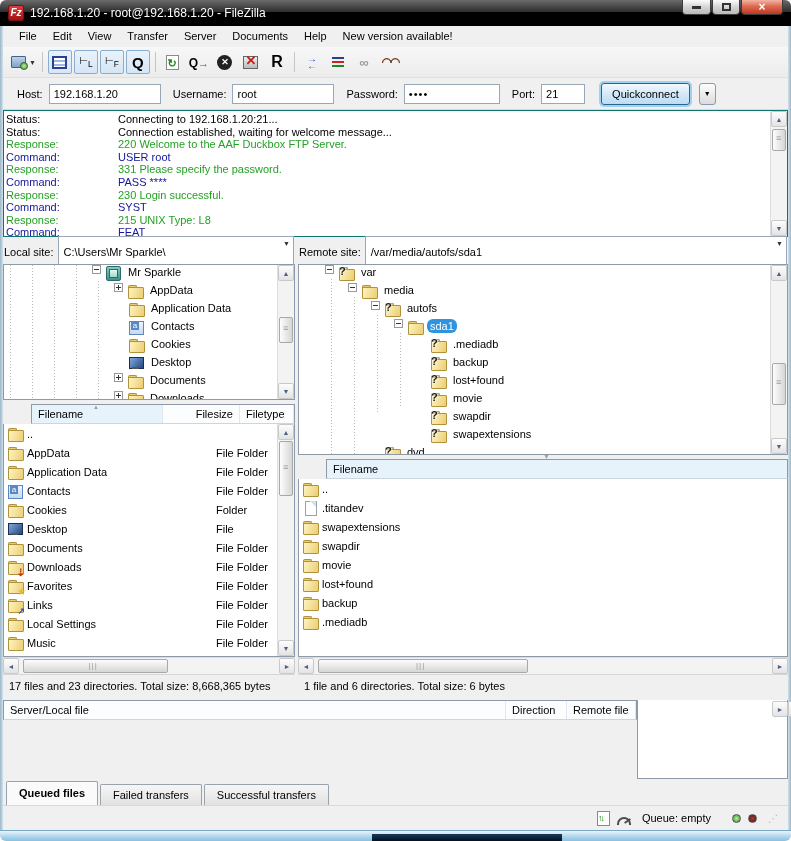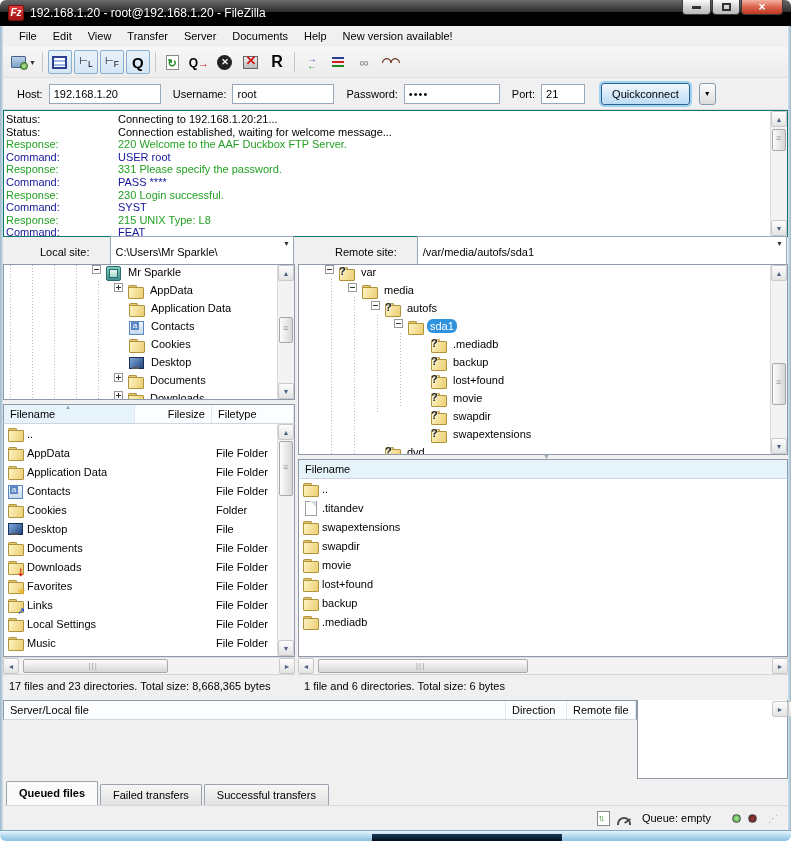--- a/index.html
+++ b/index.html
@@ -62,21 +62,21 @@
   .hscroll{position:relative;height:17px;background:#f3f3f3;border-top:1px solid #dcdcdc;}
   .hbtn{position:absolute;top:0;width:16px;height:16px;display:flex;align-items:center;justify-content:center;font-size:7px;color:#4d6185;background:linear-gradient(#fdfdfd,#e3e3e3);border:1px solid #c9c9c9;border-radius:2px;}
   .hbtn.lt{left:0;} .hbtn.rt{right:0;}
   .hthumb{position:absolute;top:1px;height:14px;background:linear-gradient(#fdfdfd,#d6d6d6);border:1px solid #a8a8a8;border-radius:2px;}
   .hthumb:after{content:"|||";letter-spacing:1px;color:#9a9a9a;font-size:8px;position:absolute;left:50%;margin-left:-7px;top:1px;}
   
   .panes{display:flex;margin-top:3px;height:457px;}
   .pane-l{width:292px;display:flex;flex-direction:column;}
   .pane-div{width:3px;background:#f0f0f0;}
   .pane-r{flex:1;display:flex;flex-direction:column;}
-  .sitebar{height:24px;display:flex;align-items:center;gap:20px;padding:0 1px;margin-left:36px;}
+  .sitebar{height:24px;display:flex;align-items:center;gap:4px;padding:0 1px;}
   .combo{flex:1;height:32px;border:1px solid #98a8b8;background:#fff;display:flex;align-items:center;padding:0 5px;position:relative;}
   .combo .cdd{position:absolute;right:3px;top:3px;font-size:7px;color:#333;}
   .treebox{position:relative;background:#fff;border:1px solid #8e9aa8;overflow:hidden;}
   .treebox.local{height:136px;} .treebox.remote{height:191px;}
   .trow{display:flex;align-items:flex-start;height:18px;white-space:nowrap;position:relative;z-index:2;}
   .exp{width:9px;height:9px;border:1px solid #999;background:#fff;position:relative;margin-right:4px;flex:none;}
   .exp:before{content:"";position:absolute;left:1px;right:1px;top:3px;height:1px;background:#333;}
   .exp.plus:after{content:"";position:absolute;top:1px;bottom:1px;left:3px;width:1px;background:#333;}
   .guide{position:absolute;width:1px;background-image:repeating-linear-gradient(to bottom,#b9b9b9 0 1px,transparent 1px 3px);z-index:1;}
   .tlabel{padding:1px 3px;}
@@ -92,21 +92,21 @@
   .lkarr .ov{right:-1px;bottom:-3px;color:#2a55cf;font-size:9px;font-weight:bold;}
   .fileic:before{content:"";position:absolute;left:3px;top:1px;width:10px;height:13px;background:#fff;border:1px solid #9aa0a8;}
   .fileic:after{content:"";position:absolute;right:3px;top:1px;border:3px solid #d8dde2;border-left-color:#fff;border-bottom-color:#fff;}
   .usric:before{content:"";position:absolute;left:1px;top:1px;width:13px;height:13px;background:linear-gradient(#7fd0c0,#3f8f8f);border:1px solid #2d6a6a;border-radius:2px;}
   .usric:after{content:"";position:absolute;left:4px;top:4px;width:7px;height:7px;background:linear-gradient(#e8f8f2,#9fd8c8);border:1px solid #2d6a6a;}
   .deskic:before{content:"";position:absolute;left:1px;top:2px;width:13px;height:10px;background:linear-gradient(130deg,#7fa8e0,#24477e);border:1px solid #182f52;}
   .deskic:after{content:"";position:absolute;left:4px;top:12px;width:7px;height:2px;background:#555;}
   .ctcic:before{content:"";position:absolute;left:1px;top:2px;width:13px;height:12px;background:linear-gradient(#eef4fb,#c8d8ec);border:1px solid #5b87c5;}
   .ctcic:after{content:"a";position:absolute;left:3px;top:2px;font-size:8px;color:#fff;background:#5b87c5;width:8px;height:9px;text-align:center;line-height:9px;}
   
-  .listhdr{height:20px;display:flex;background:#fcfdfe;border:1px solid #8e9aa8;border-bottom:1px solid #cdd6de;align-items:stretch;position:relative;}
+  .listhdr{height:20px;display:flex;background:#fcfdfe;border:1px solid #8e9aa8;border-bottom:1px solid #cdd6de;align-items:stretch;position:relative;margin-left:28px;}
   .hcell{display:flex;align-items:center;padding:0 6px;border-right:1px solid #e1e7ee;position:relative;}
   .hcell.sorted{background:#e7f3fb;}
   .sortmark{position:absolute;top:-1px;left:50%;margin-left:-4px;font-size:6px;color:#8aa0b4;}
   .listbody{position:relative;background:#fff;border:1px solid #8e9aa8;border-top:none;overflow:hidden;flex:1;}
   .lrow{display:flex;align-items:center;height:19px;white-space:nowrap;padding-left:3px;}
   .fname{width:104px;overflow:hidden;} .fname.wide{flex:1;}
   .fsize{width:77px;text-align:right;padding-right:8px;}
   .ftype{flex:1;padding-left:8px;}
   .pstatus{height:23px;line-height:22px;padding-left:6px;background:#f0f0f0;border-top:1px solid #d6d6d6;white-space:nowrap;overflow:hidden;}
   .splitgap{height:4px;position:relative;}

